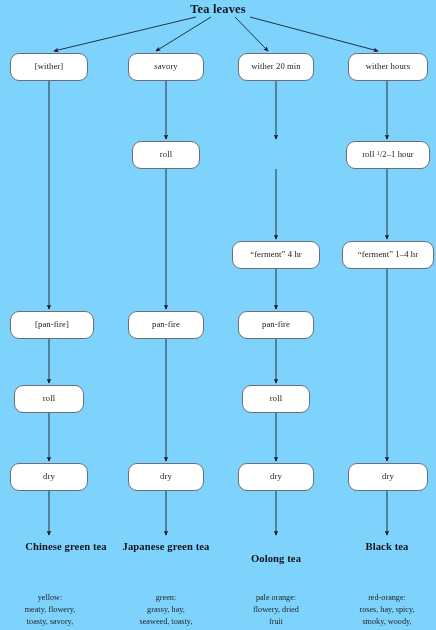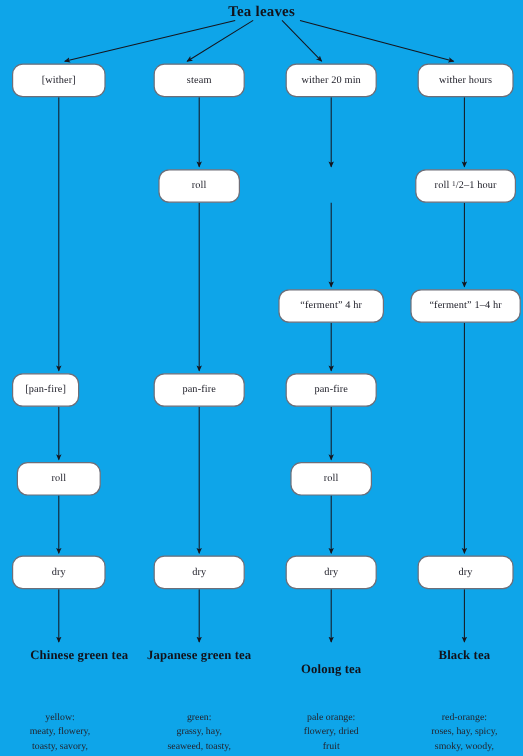--- a/index.html
+++ b/index.html
@@ -11,21 +11,21 @@
   body {
     font-family: "Liberation Serif", "DejaVu Serif", serif;
     color: #1a1a22;
     -webkit-font-smoothing: antialiased;
   }
   #diagram {
     position: relative;
     width: 436px;
     height: 630px;
     overflow: hidden;
-    background: #0ea5e9;
+    background: #7dd3fc;
   }
   #edge-layer {
     position: absolute;
     left: 0;
     top: 0;
     width: 436px;
     height: 630px;
     pointer-events: none;
   }
   .node {
@@ -125,30 +125,30 @@
       <line x1="387" y1="81" x2="387" y2="139"></line>
       <line x1="387" y1="169" x2="387" y2="239"></line>
       <line x1="387" y1="269" x2="387" y2="461"></line>
       <line x1="387" y1="491" x2="387" y2="535"></line>
     </g>
   </svg>
 
   <div class="root-title" style="left:160px; top:2px; width:116px;">Tea leaves</div>
 
   <div class="node" style="left:10px; top:53px; width:78px; height:28px;">[wither]</div>
-  <div class="node" style="left:10px; top:311px; width:56px; height:28px;">[pan-fire]</div>
+  <div class="node" style="left:10px; top:311px; width:84px; height:28px;">[pan-fire]</div>
   <div class="node" style="left:14px; top:385px; width:70px; height:28px;">roll</div>
   <div class="node" style="left:10px; top:463px; width:78px; height:28px;">dry</div>
   <div class="product-title" style="left:0px; top:541px; width:98px;padding-left:17px;">Chinese green tea</div>
   <div class="product-desc" style="left:4px; top:572px; width:92px; white-space:pre-line;">yellow:
 meaty, flowery,
 toasty, savory,
 sweet</div>
 
-  <div class="node" style="left:128px; top:53px; width:76px; height:28px;">steam</div>
+  <div class="node" style="left:128px; top:53px; width:76px; height:28px;">savory</div>
   <div class="node" style="left:132px; top:141px; width:68px; height:28px;">roll</div>
   <div class="node" style="left:128px; top:311px; width:76px; height:28px;">pan-fire</div>
   <div class="node" style="left:128px; top:463px; width:76px; height:28px;">dry</div>
   <div class="product-title" style="left:112px; top:541px; width:108px;">Japanese green tea</div>
   <div class="product-desc" style="left:118px; top:572px; width:96px; white-space:pre-line;">green:
 grassy, hay,
 seaweed, toasty,
 flowery, animal</div>
 
   <div class="node" style="left:238px; top:53px; width:76px; height:28px;">wither 20 min</div>

